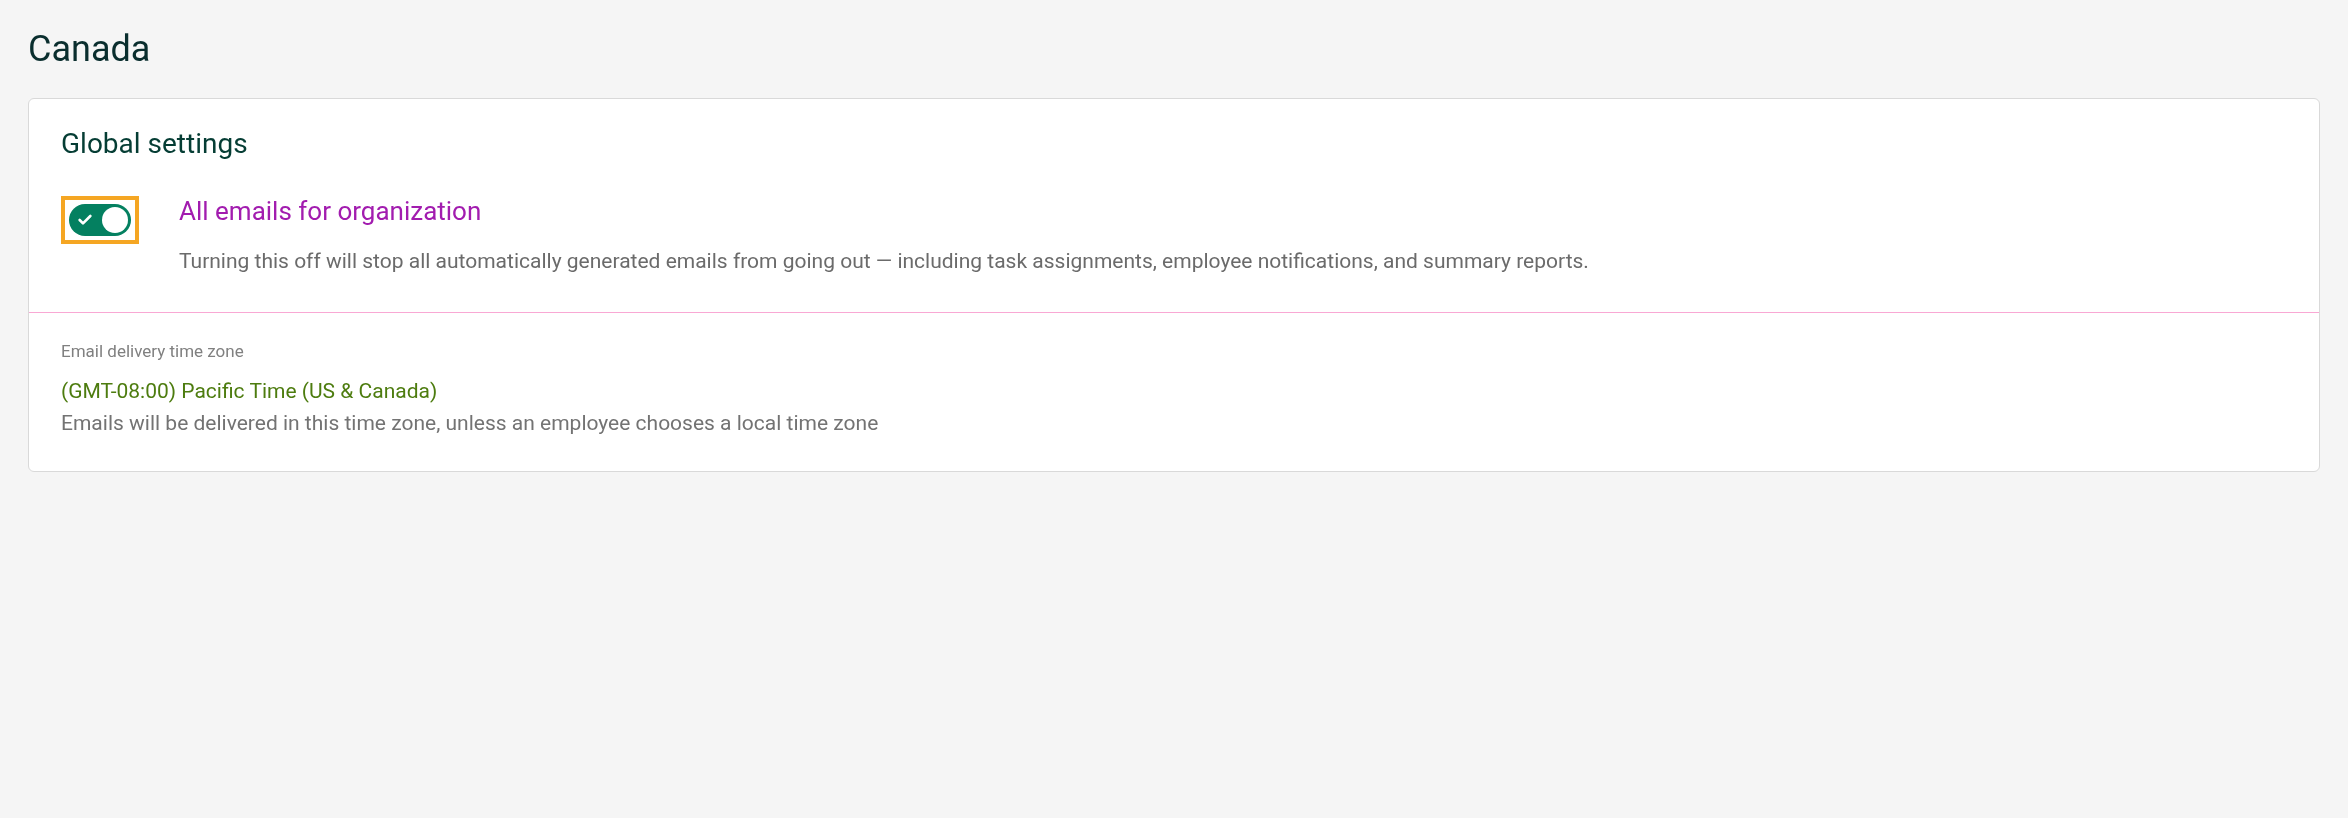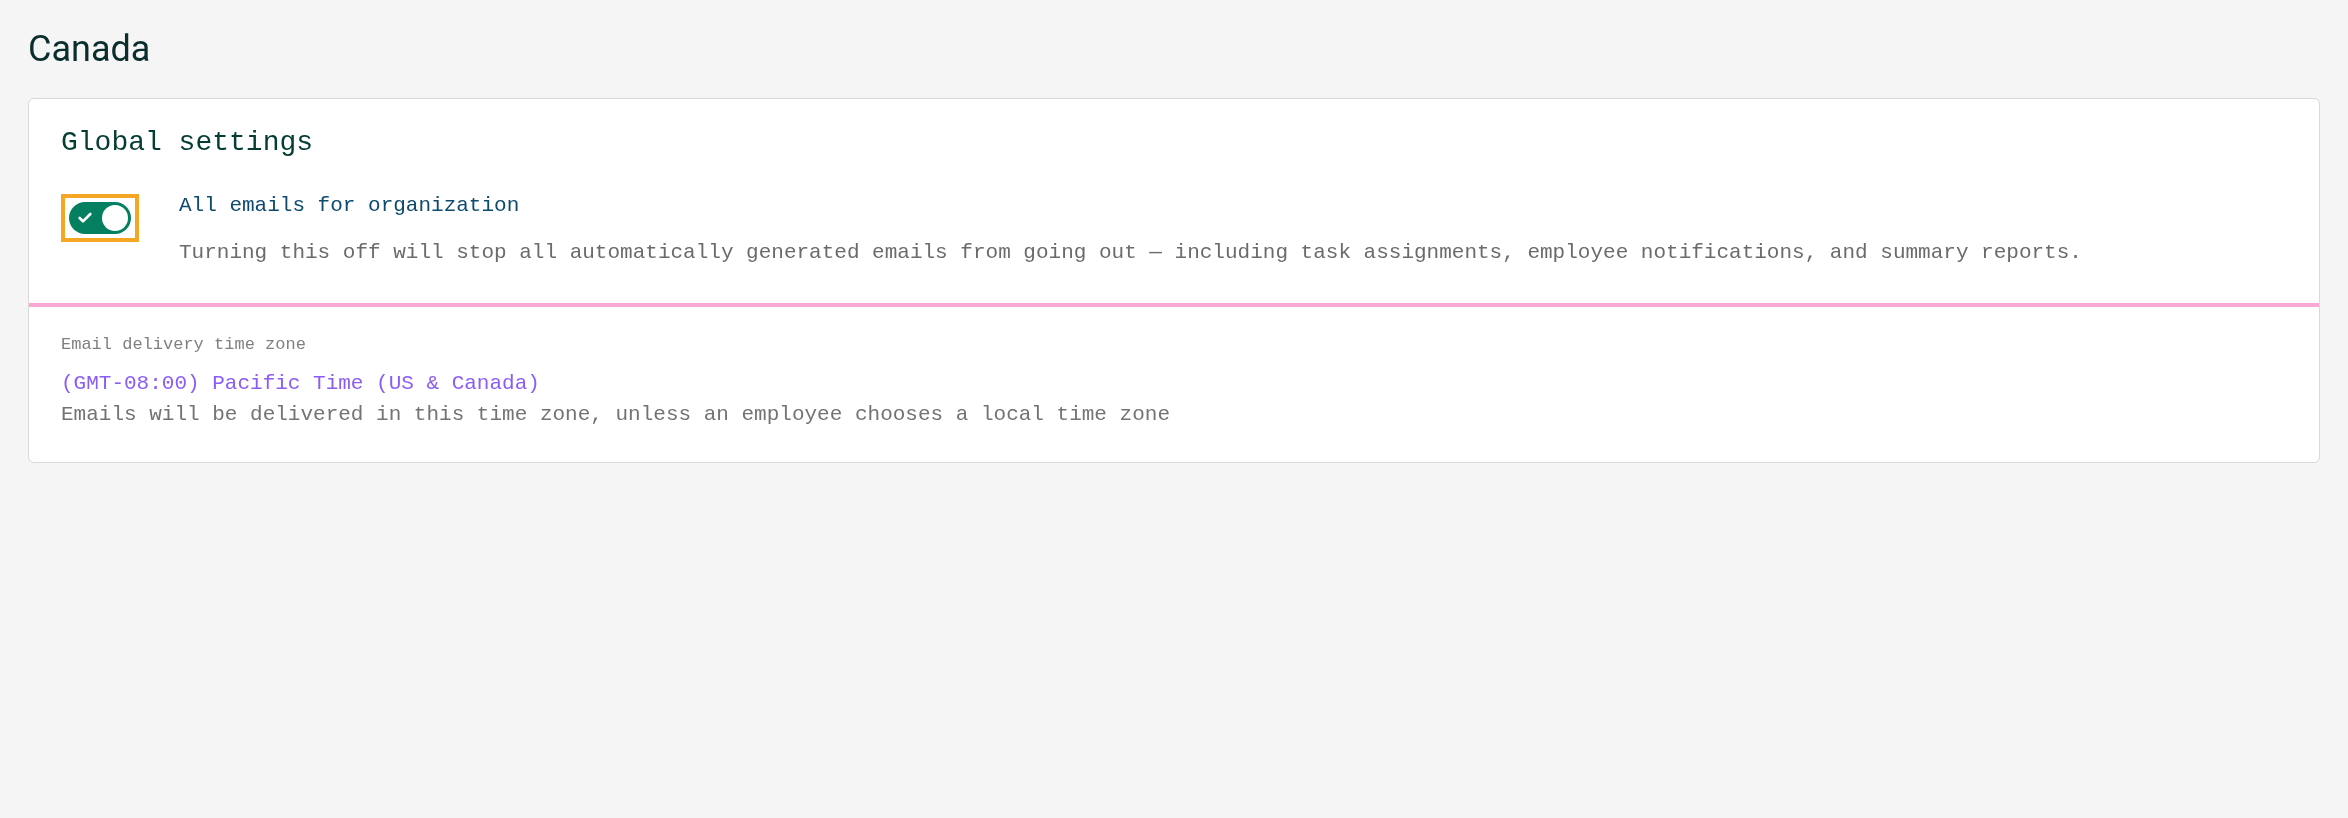--- a/index.html
+++ b/index.html
@@ -13,27 +13,26 @@
       font-size: 36px;
       font-weight: 400;
       color: #0a2e2e;
       margin-bottom: 28px;
     }
     .card {
       background: #ffffff;
       border: 1px solid #d9d9d9;
       border-radius: 6px;
       overflow: hidden;
-      font-family: Liberation Mono, monospace;
     }
     .card-section {
       padding: 28px 32px 36px;
     }
     .card-section + .card-section {
-      border-top: 4px solid #f9a8d4;
+      border-top: 1px solid #f9a8d4;
     }
     .section-title {
       font-size: 28px;
       font-weight: 400;
       color: #053d34;
       margin-bottom: 36px;
     }
     .toggle-row {
       display: flex;
       align-items: flex-start;
@@ -67,38 +66,38 @@
     .toggle-knob {
       position: absolute;
       right: 3px;
       width: 26px;
       height: 26px;
       border-radius: 50%;
       background: #ffffff;
     }
     .toggle-text { flex: 1; }
     .toggle-label {
-      font-size: 21px;
-      color: #0c4a6e;
+      font-size: 26px;
+      color: #a21caf;
       margin-bottom: 8px;
     }
     .toggle-desc {
       font-size: 21px;
       color: #6b6b6b;
       line-height: 1.4;
       margin-top: 21px;
     }
     .tz-label {
       font-size: 17px;
       color: #808080;
       margin-bottom: 18px;
     }
     .tz-value {
       font-size: 21px;
-      color: #8b5cf6;
+      color: #4d7c0f;
       margin-bottom: 8px;
     }
     .tz-desc {
       font-size: 21px;
       color: #737373;
     }
   </style>
 </head>
 <body>
 

